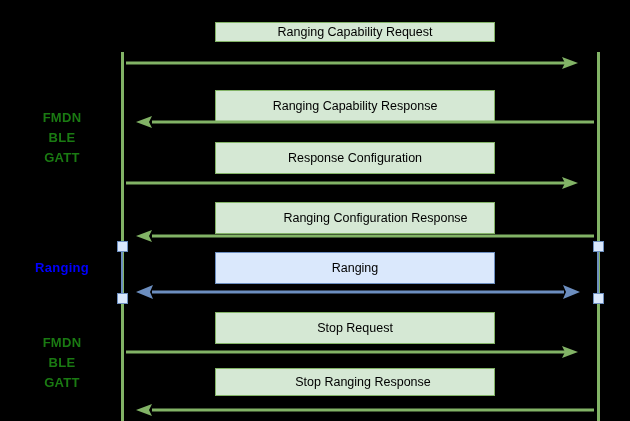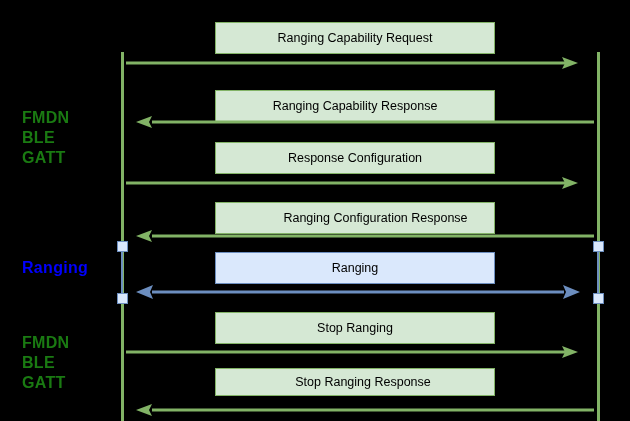--- a/index.html
+++ b/index.html
@@ -15,22 +15,22 @@
     overflow: hidden;
     font-family: "Liberation Sans", sans-serif;
   }
   .lifeline {
     position: absolute;
     width: 3px;
     background: #82b366;
   }
   .phase-label {
     position: absolute;
-    text-align: left;
-    font-size: 16px;
+    text-align: center;
+    font-size: 13px;
     font-weight: bold;
     line-height: 20px;
     letter-spacing: 0.3px;
     white-space: pre-line;
   }
   .phase-label.green { color: #1a7a12; }
   .phase-label.blue  { color: #0000ff; }
 
   .msgbox {
     position: absolute;
@@ -80,21 +80,21 @@
   <div class="phase-label green" style="left:22px; top:108px; width:80px;">FMDN
 BLE
 GATT</div>
 
   <div class="phase-label blue" style="left:22px; top:258px; width:80px;">Ranging</div>
 
   <div class="phase-label green" style="left:22px; top:333px; width:80px;">FMDN
 BLE
 GATT</div>
 
-  <div class="msgbox" style="left:215px; top:22px; width:280px; height:32px;">Ranging Capability Request</div>
+  <div class="msgbox" style="left:215px; top:22px; width:280px; height:20px;">Ranging Capability Request</div>
   <div class="arrow" style="left:126px; top:55px; width:452px;">
     <svg width="452" height="16" viewBox="0 0 452 16">
       <line x1="0" y1="8" x2="442" y2="8" stroke="#82b366" stroke-width="3"></line>
       <path d="M452 8 L436 2 L439 8 L436 14 Z" fill="#82b366"></path>
     </svg>
   </div>
 
   <div class="msgbox" style="left:215px; top:90px; width:280px; height:32px;">Ranging Capability Response</div>
   <div class="arrow" style="left:136px; top:114px; width:458px;">
     <svg width="458" height="16" viewBox="0 0 458 16">
@@ -129,21 +129,21 @@
 
   <div class="msgbox blue" style="left:215px; top:252px; width:280px; height:32px;">Ranging</div>
   <div class="arrow" style="left:136px; top:284px; width:444px;">
     <svg width="444" height="16" viewBox="0 0 444 16">
       <line x1="16" y1="8" x2="428" y2="8" stroke="#6c8ebf" stroke-width="3"></line>
       <path d="M0 8 L17 1 L14 8 L17 15 Z" fill="#6c8ebf"></path>
       <path d="M444 8 L427 1 L430 8 L427 15 Z" fill="#6c8ebf"></path>
     </svg>
   </div>
 
-  <div class="msgbox" style="left:215px; top:312px; width:280px; height:32px;">Stop Ranging</div>
+  <div class="msgbox" style="left:215px; top:312px; width:280px; height:32px;">Stop Request</div>
   <div class="arrow" style="left:126px; top:344px; width:452px;">
     <svg width="452" height="16" viewBox="0 0 452 16">
       <line x1="0" y1="8" x2="442" y2="8" stroke="#82b366" stroke-width="3"></line>
       <path d="M452 8 L436 2 L439 8 L436 14 Z" fill="#82b366"></path>
     </svg>
   </div>
 
   <div class="msgbox" style="left:215px; top:368px; width:280px; height:28px;padding-left:16px;">Stop Ranging Response</div>
   <div class="arrow" style="left:136px; top:402px; width:458px;">
     <svg width="458" height="16" viewBox="0 0 458 16">

